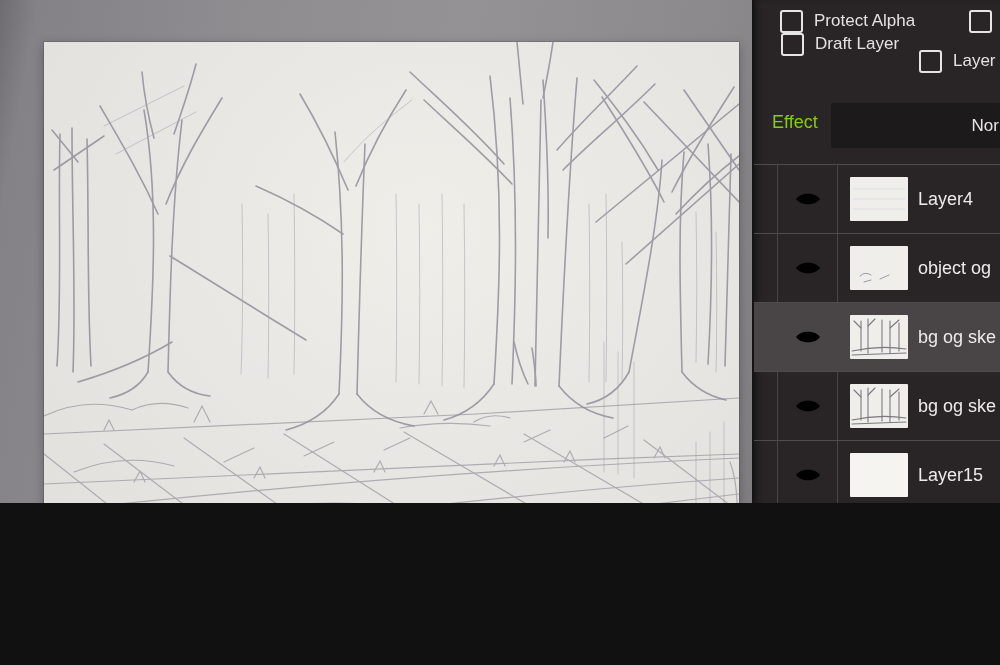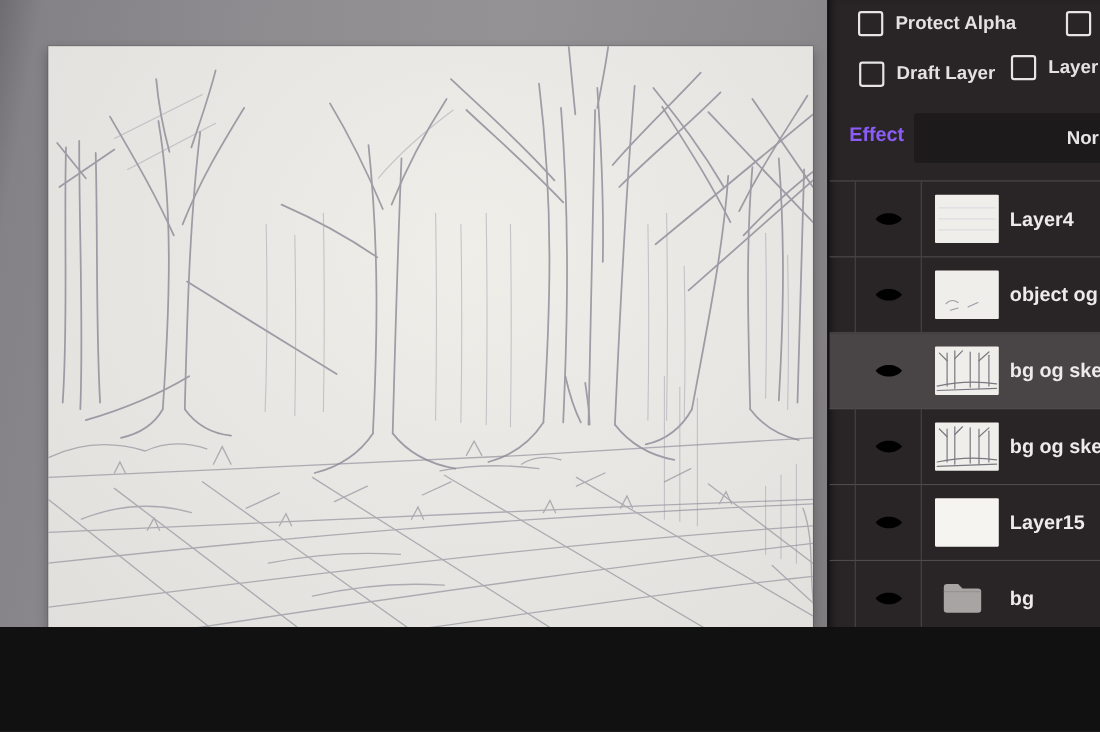--- a/index.html
+++ b/index.html
@@ -1,36 +1,36 @@
 <!DOCTYPE html>
 <html style="--accent: #1f9ede; --alert: #c1221f;"><head>
 <meta charset="utf-8">
 <style>
   html,body{margin:0;padding:0;background:#111;}
-  #app{position:relative;width:1000px;height:570px;overflow:hidden;
-       font-family:"Liberation Sans",sans-serif;background:#2a2627;font-weight:bold;-webkit-font-smoothing:antialiased;}
+  #app{position:relative;width:1000px;height:503px;overflow:hidden;
+       font-family:"Liberation Sans",sans-serif;background:#2a2627;-webkit-font-smoothing:antialiased;}
 
   
   .workspace{position:absolute;left:0;top:0;width:752px;height:597px;
     background:linear-gradient(100deg,#6e6c71 0%,#848286 4.5%,#8f8d90 30%,#949295 55%,#8b898c 85%,#7e7c7f 100%);}
   .canvas{position:absolute;left:44px;top:42px;width:695px;height:531px;
     background:radial-gradient(ellipse at 55% 35%, #f0eee9 0%, #e9e7e3 45%, #e0dfdb 100%);
     box-shadow:0 3px 10px rgba(0,0,0,.30), 0 0 0 1px rgba(70,70,75,.25);}
   .canvas svg{position:absolute;left:0;top:0;width:100%;height:100%;}
 
   
   .toolbar{position:absolute;left:0;top:597px;width:752px;height:68px;background:#2f2b2c;
     box-shadow:0 -2px 5px rgba(0,0,0,.25);}
 
   
   .panel{position:absolute;left:752px;top:0;width:248px;height:665px;background:#292526;overflow:hidden;
     border-left:2px solid #161314;box-shadow:inset 5px 0 8px -4px rgba(0,0,0,.55);color:#e3e1e2;}
   .optrow{position:absolute;height:20px;display:flex;align-items:center;font-size:17px;white-space:nowrap;}
   .cbx{width:19px;height:19px;border:2px solid #e6e4e5;border-radius:3px;background:transparent;flex:0 0 auto;margin-right:11px;}
-  .effect-label{position:absolute;left:18px;top:112px;font-size:18px;color:#8b5cf6;}
+  .effect-label{position:absolute;left:18px;top:112px;font-size:18px;color:#84cc16;}
   .effect-dd{position:absolute;left:77px;top:103px;width:171px;height:45px;background:#1d1a1b;border-radius:2px;
     display:flex;align-items:center;justify-content:flex-end;padding-right:3px;box-sizing:border-box;
     font-size:17px;color:#e7e5e6;}
 
   .layer-list{position:absolute;left:0;top:164px;width:248px;border-top:1px solid #4f4b4c;}
   .layer-list::before{content:"";position:absolute;left:23px;top:0;bottom:0;width:1px;background:#494546;z-index:3;}
   .lrow{position:relative;height:68px;border-bottom:1px solid #4f4b4c;}
   .lrow.selected{background:#494546;}
   .lrow .vdiv{position:absolute;left:83px;top:0;bottom:0;width:1px;background:#494546;}
   .eye{position:absolute;left:40px;top:24px;width:28px;height:20px;}
@@ -197,21 +197,21 @@
   <div class="panel">
 
     <div class="optrow" style="left:26px;top:11px">
       <span class="cbx"></span>
       <span>Protect Alpha</span>
     </div>
     <div class="optrow" style="left:215px;top:11px">
       <span class="cbx"></span>
 
     </div>
-    <div class="optrow" style="left:27px;top:57px">
+    <div class="optrow" style="left:27px;top:34px">
       <span class="cbx"></span>
       <span>Draft Layer</span>
     </div>
     <div class="optrow" style="left:165px;top:51px">
       <span class="cbx"></span>
       <span>Layer</span>
     </div>
 
     <div class="effect-label">Effect</div>
     <div class="effect-dd">

